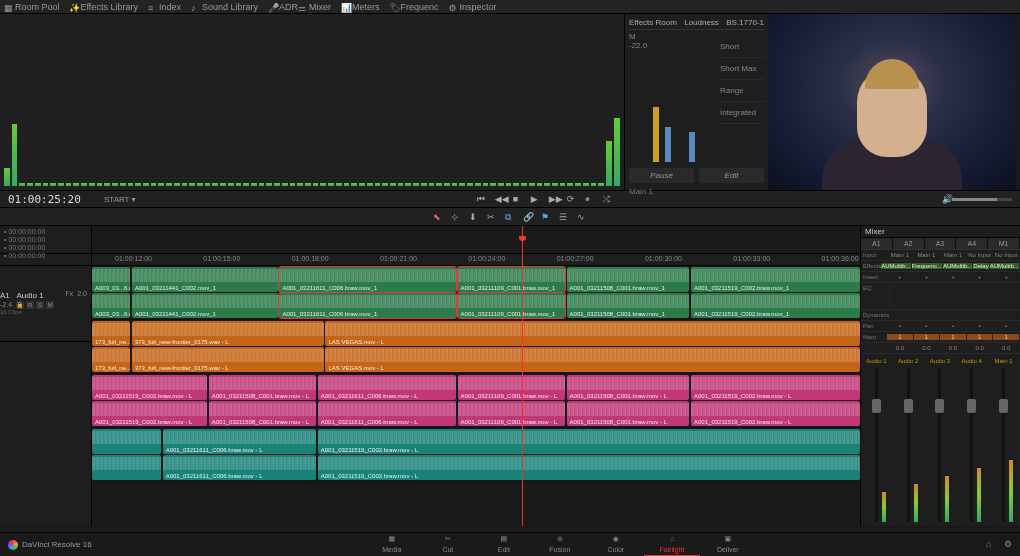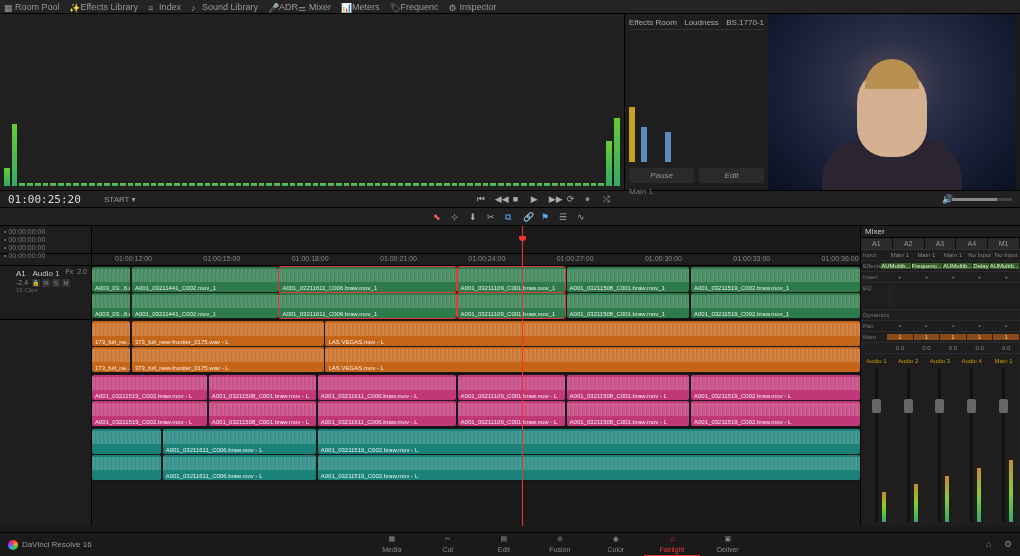--- a/index.html
+++ b/index.html
@@ -32,21 +32,21 @@
 .tbtn { width: 10px; height: 10px; color: #aaa; cursor: pointer; }
 .vol-slider { width: 60px; height: 3px; background: #444; margin-right: 8px; position: relative; }
 .vol-slider::after { content: ''; position: absolute; left: 0; width: 45px; height: 3px; background: #888; }
 .tool-bar { height: 18px; background: #212121; display: flex; align-items: center; justify-content: center; gap: 8px; border-bottom: 1px solid #000; }
 .tool-btn { width: 10px; height: 10px; color: #aaa; cursor: pointer; }
 .timeline-area { display: flex; height: 300px; background: #1a1a1a; }
 .track-headers { width: 92px; background: #1e1e1e; border-right: 1px solid #000; }
 .tc-rows { height: 28px; padding: 2px 4px; font-size: 7px; color: #777; border-bottom: 1px solid #000; }
 .tc-rows div { line-height: 8px; }
 .ruler-spacer { height: 12px; border-bottom: 1px solid #000; }
-.track-hdr { border-bottom: 1px solid #000; padding: 2px 16px; position: relative; }
+.track-hdr { border-bottom: 1px solid #000; padding: 2px 0; position: relative; margin-top: 22px; }
 .track-hdr .tname { color: #ccc; font-size: 8px; }
 .track-hdr .fx { position: absolute; right: 4px; top: 2px; font-size: 7px; color: #888; }
 .track-hdr .gain { font-size: 7px; color: #888; }
 .track-hdr .btns { display: flex; gap: 2px; margin-top: 1px; }
 .track-hdr .tbtnsm { width: 8px; height: 8px; background: #333; border-radius: 1px; font-size: 6px; text-align: center; line-height: 8px; color: #888; }
 .track-hdr .clips { font-size: 6px; color: #666; }
 .timeline-tracks { flex: 1; position: relative; overflow: hidden; }
 .ruler { height: 12px; background: #1e1e1e; border-bottom: 1px solid #000; display: flex; position: relative; font-size: 7px; color: #888; }
 .ruler-tick { position: absolute; top: 1px; }
 .playhead { position: absolute; left: 56%; top: 0; bottom: 0; width: 1px; background: #e33; z-index: 10; }
@@ -220,25 +220,44 @@
       </div>
   </div>
   <div class="right-panels">
     <div class="control-room">
       <div class="ctrl-header">
         <span>Effects Room</span>
         <span>Loudness</span>
         <span>BS.1770-1</span>
       </div>
       <div style="display:flex;gap:4px;margin-top:2px">
+        <div style="width:20px;color:#888"><span>M</span> <span>-22.0</span></div>
         <div id="loud-bars" style="flex:1;display:flex;gap:6px;height:130px;align-items:flex-end">
             <div style="width: 6px; height: 55px; background: rgb(201, 160, 32);"></div>
             <div style="width: 6px; height: 35px; background: rgb(90, 138, 192);"></div>
             <div style="width: 6px; height: 0px; background: rgb(51, 51, 51);"></div>
             <div style="width: 6px; height: 30px; background: rgb(90, 138, 192);"></div>
+          </div>
+        <div class="loud-section" style="width:46px" id="loud-rows">
+            <div class="loud-row">
+              <span>Short</span>
+              <span></span>
+            </div>
+            <div class="loud-row">
+              <span>Short Max</span>
+              <span></span>
+            </div>
+            <div class="loud-row">
+              <span>Range</span>
+              <span></span>
+            </div>
+            <div class="loud-row">
+              <span>Integrated</span>
+              <span></span>
+            </div>
           </div>
       </div>
       <div class="loud-btns">
         <div class="loud-btn">Pause</div>
         <div class="loud-btn">Edit</div>
       </div>
       <div style="margin-top:4px;color:#777">Main 1</div>
     </div>
     <div class="preview">
       <div class="suit"></div>

